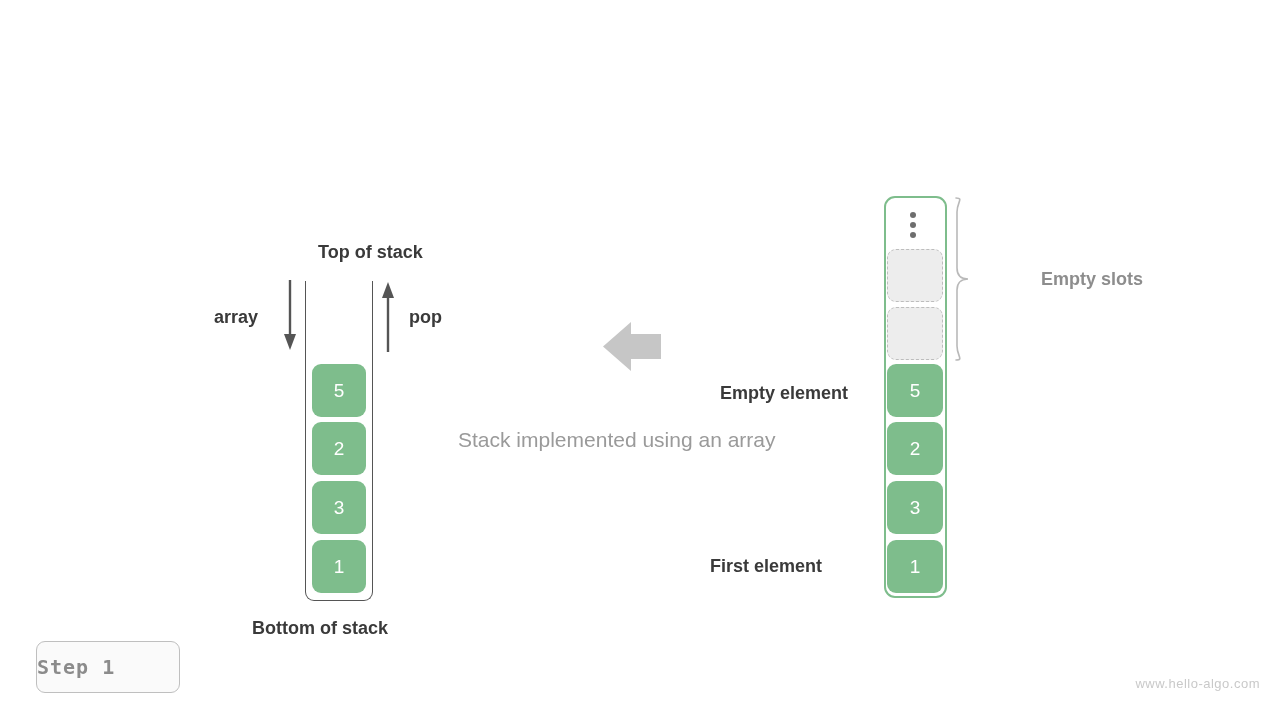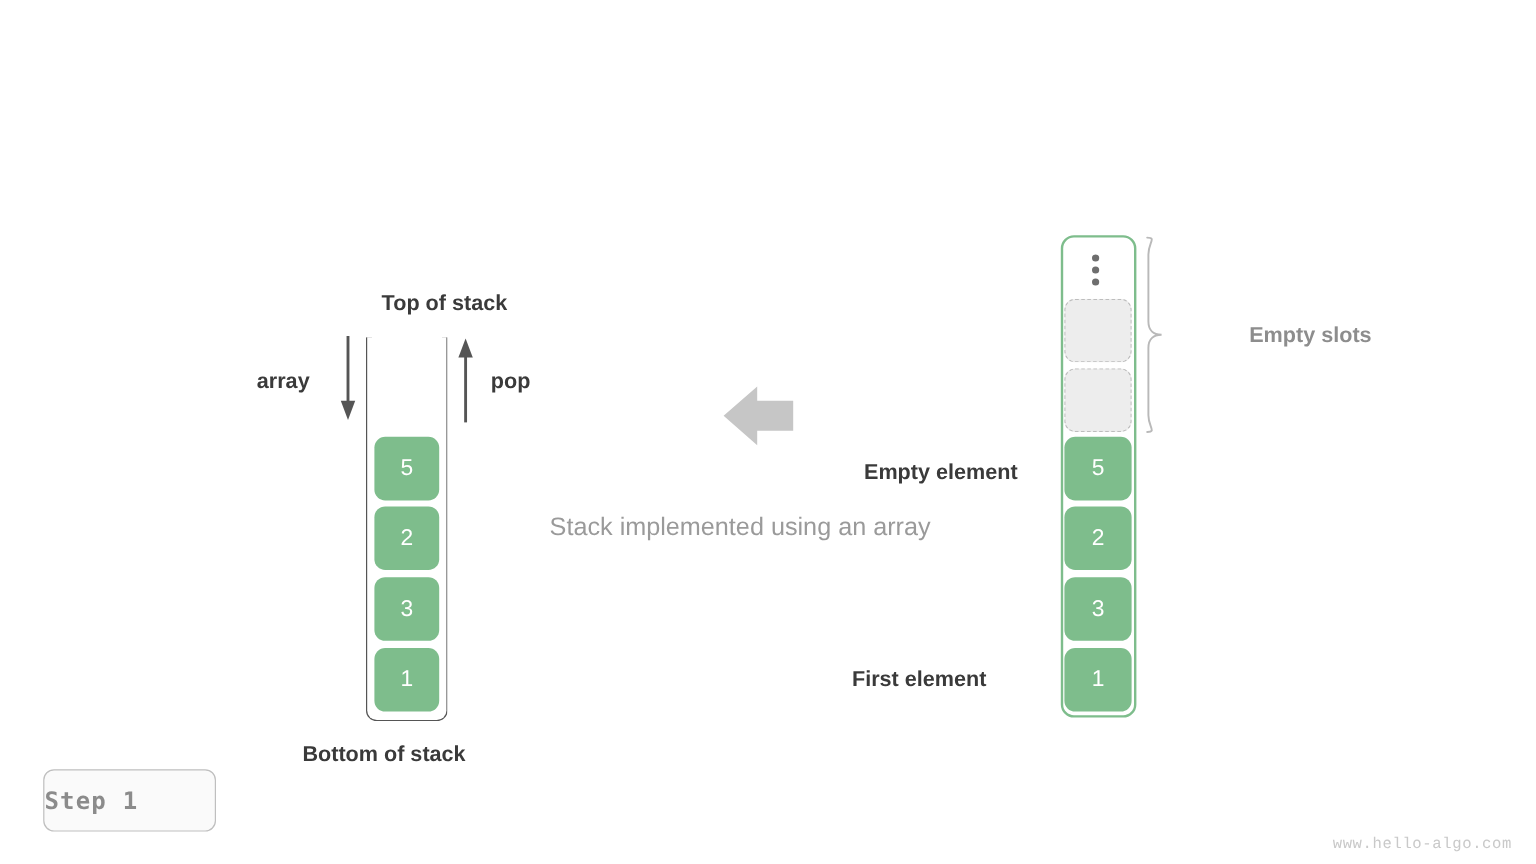--- a/index.html
+++ b/index.html
@@ -151,26 +151,25 @@
     font-weight: bold;
     color: #8b8b8b;
     letter-spacing: 1px;
   }
 
   
   .watermark {
     position: absolute;
     right: 20px;
     top: 676px;
-    font-family: Liberation Mono, monospace;
+    font-family: Liberation Sans, sans-serif;
     font-size: 13px;
     color: #c9c9c9;
     letter-spacing: 0.5px;
     white-space: nowrap;
-    margin-top: 20px;
   }
 
   svg { display: block; overflow: visible; }
 </style>
 </head>
 <body>
 
 <div class="canvas">
 
   <div class="abs label-dark" style="left:272px; top:243px;margin-left:46px;">Top of stack</div>

